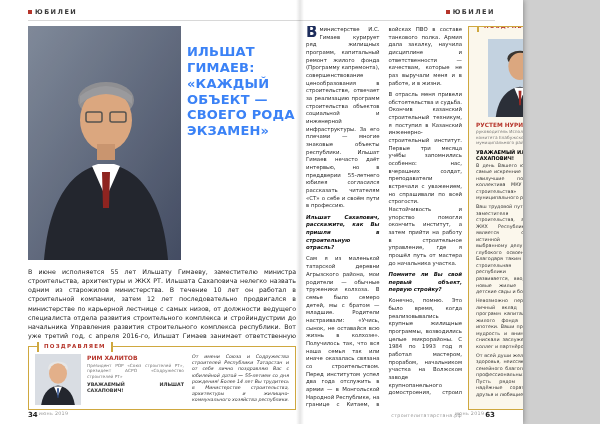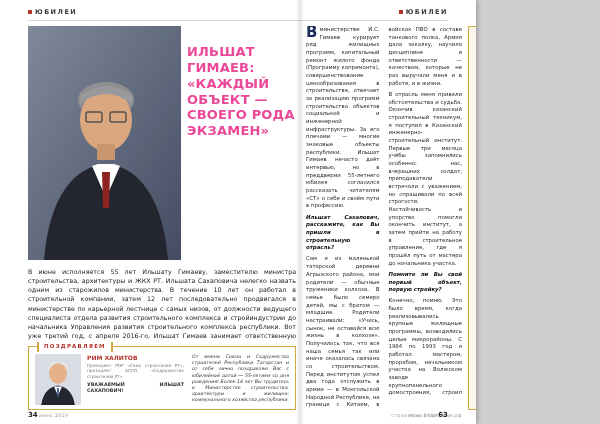--- a/index.html
+++ b/index.html
@@ -1,31 +1,31 @@
 <!DOCTYPE html>
 <html><head>
 <meta charset="utf-8">
 <style>
   * { box-sizing: border-box; margin: 0; padding: 0; }
   html,body { width:600px; height:424px; }
   body { background:#cfcfcf; font-family:"DejaVu Sans","Liberation Sans",sans-serif; }
-  #spread { position:relative; width:476px; height:424px; background:#ffffff;
+  #spread { position:relative; width:523px; height:424px; background:#ffffff;
             box-shadow:0 0 6px rgba(0,0,0,.4); overflow:hidden; }
   .fold { position:absolute; left:296px; top:0; width:8px; height:424px;
           background:linear-gradient(90deg, rgba(0,0,0,0), rgba(0,0,0,.10) 50%, rgba(0,0,0,0)); }
   
   .hdr { position:absolute; top:8px; font-size:6.5px; font-weight:700; letter-spacing:1.5px;
          color:#3a3a3a; display:flex; align-items:center; gap:3px; }
   .hdr-l { left:28px; } .hdr-r { right:28px; }
   .sq { width:4px; height:4px; background:#b5342a; display:inline-block; }
   .rule { position:absolute; left:28px; right:28px; top:20px; border-top:1px solid #d8d8d8; }
   
   .photo-main { position:absolute; left:28px; top:26px; width:153px; height:234px; }
   .title { position:absolute; left:187px; top:44px; width:111px; font-size:13px; line-height:1.22;
-           font-weight:800; color:#ec4899; white-space:pre-line; letter-spacing:.2px; }
+           font-weight:800; color:#3b82f6; white-space:pre-line; letter-spacing:.2px; }
   .intro { position:absolute; left:28px; top:267px; width:268px; height:74px; overflow:hidden;
            font-size:6.3px; line-height:1.45; text-align:justify; color:#222; }
   
   .congrats { border:1px solid #cfa83f; }
   .tag { position:absolute; top:-5px; left:8px; background:#fff; color:#b5342a; font-size:5.5px;
          font-weight:700; letter-spacing:1.2px; padding:1px 5px; border-left:2px solid #cfa83f;
          border-right:2px solid #cfa83f; line-height:1.4; }
   .congrats-left { position:absolute; left:28px; top:346px; width:268px; height:64px; padding:7px 6px 4px; }
   .cl-row { display:flex; gap:6px; height:100%; overflow:hidden; }
   .cl-photo { flex:none; width:46px; height:52px; }
@@ -44,21 +44,21 @@
   
   .sidebar { position:absolute; left:468px; top:26px; width:104px; height:384px; background:#fbf7ec;
              padding:12px 7px 5px; overflow:hidden; }
   .tag-sb { background:#fbf7ec; }
   .sb-photo { display:block; width:64px; height:78px; margin:0 auto 5px; }
   .sb-name { color:#b5342a; font-weight:700; font-size:5.8px; margin-bottom:1px; }
   .sb-pos { color:#777; font-size:4.3px; line-height:1.3; margin-bottom:3px; }
   .sb-greet { font-weight:700; font-size:5px; margin-bottom:2px; }
   .sb-p { font-size:4.8px; line-height:1.36; text-align:justify; color:#333; margin-bottom:2.5px; }
   
-  .foot { position:absolute; bottom:5px; display:flex; align-items:center; gap:1px; }
+  .foot { position:absolute; bottom:5px; display:flex; align-items:flex-start; gap:1px; }
   .foot-l { left:28px; } .foot-r { right:28px; }
   .pnum { font-size:7px; font-weight:700; color:#222; }
   .fdate, .site { font-size:4.8px; color:#999; letter-spacing:.3px; }
   .site { position:absolute; bottom:6px; left:306px; width:156px; text-align:right; }
 </style>
 </head>
 <body>
 
 <div id="spread">
 

